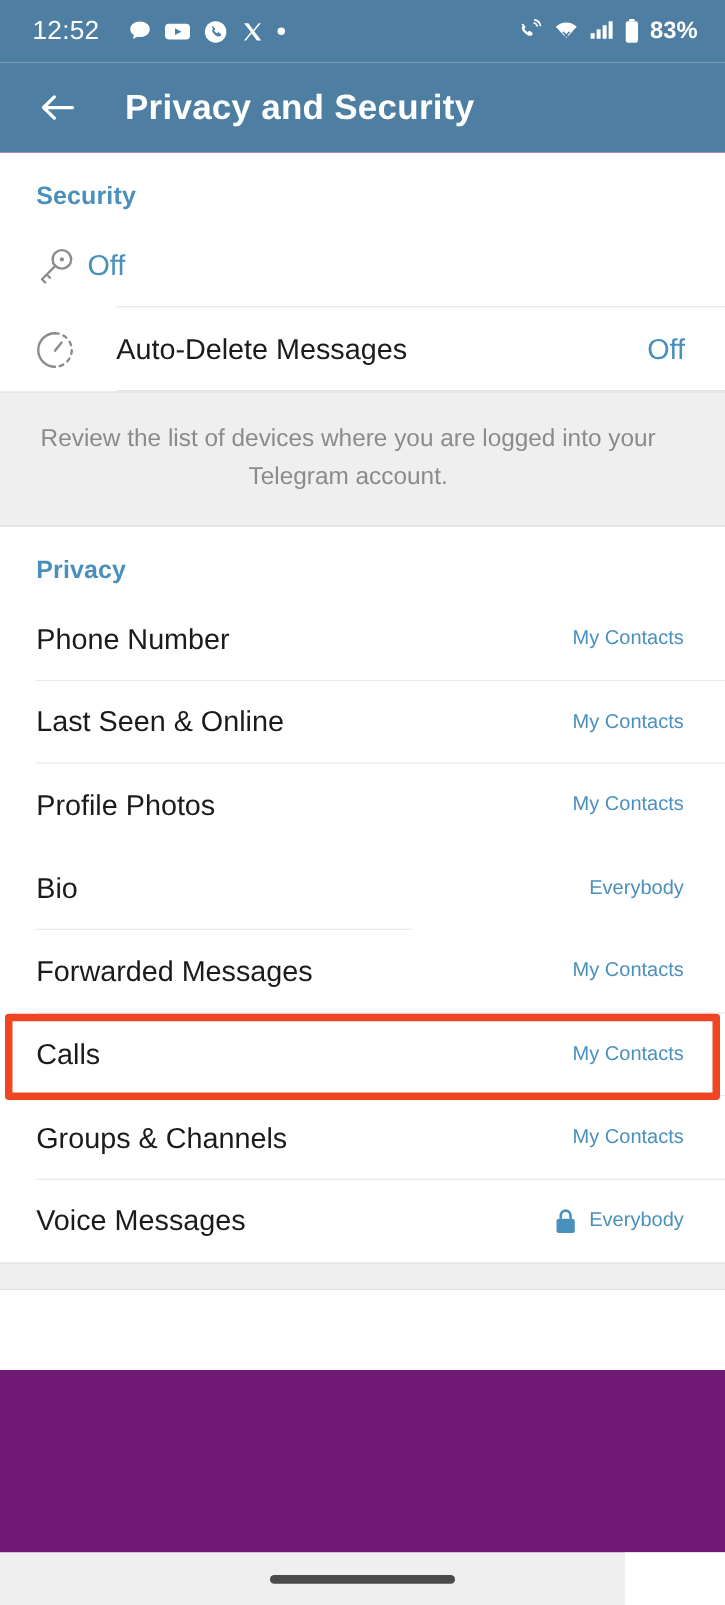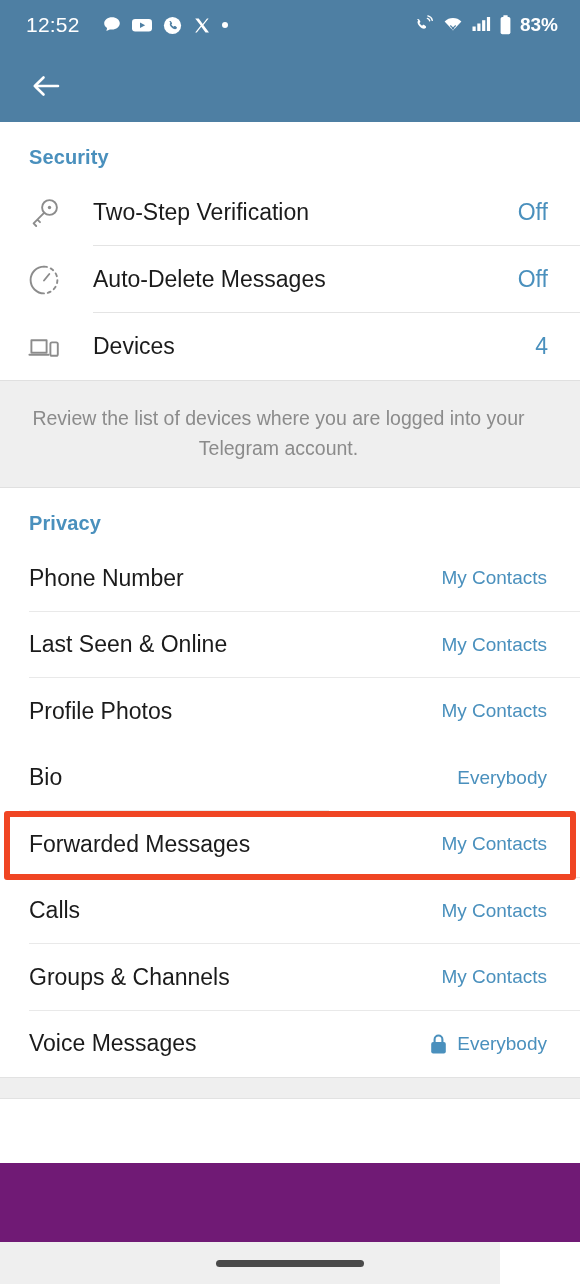--- a/index.html
+++ b/index.html
@@ -161,21 +161,21 @@
     padding: 0 33px 0 29px;
     position: relative;
     background: #ffffff;
   }
   .prow .plabel {
     font-size: 23px;
     color: #1b1b1b;
     white-space: nowrap;
   }
   .prow .pvalue {
-    font-size: 19px;
+    font-size: 16px;
     color: #4a90bd;
     display: flex;
     align-items: center;
     gap: 9px;
     white-space: nowrap;
   }
   .prow-divider::after {
     content: "";
     position: absolute;
     left: 29px;
@@ -320,63 +320,53 @@
   </div>
 
   <div class="appbar">
     <div class="back-btn">
       <span>
         <svg class="ic" width="34" height="30" viewBox="0 0 34 30">
             <path d="M14.5 6.5L5.8 15l8.7 8.5M5.8 15H29" stroke="#ffffff" stroke-width="2.6" fill="none" stroke-linecap="round" stroke-linejoin="round"></path>
           </svg>
       </span>
     </div>
+    <div class="appbar-title">Privacy and Security</div>
   </div>
 
   <div class="content">
 
     <div class="section">
       <div class="section-header">Security</div>
 
       <div class="srow srow-divider">
         <span class="sicon">
           <svg class="ic" width="36" height="36" viewBox="0 0 36 36">
             <circle cx="23.5" cy="12.5" r="7.4" stroke="#8c8c8c" stroke-width="1.9" fill="none"></circle>
             <circle cx="23.5" cy="12.5" r="1.7" fill="#8c8c8c"></circle>
             <path d="M18.3 17.7L7.6 28.4M7.6 28.4l2.6 2.6M11.4 24.6l2.6 2.6" stroke="#8c8c8c" stroke-width="1.9" fill="none" stroke-linecap="round" stroke-linejoin="round"></path>
           </svg>
         </span>
-        <span class="slabel">Two-Step Verification</span>
         <span class="svalue">Off</span>
       </div>
 
       <div class="srow srow-divider">
         <span class="sicon">
           <svg class="ic" width="36" height="36" viewBox="0 0 36 36">
             <path d="M18 4.6a13.4 13.4 0 1 0 0 26.8" stroke="#8c8c8c" stroke-width="1.9" fill="none" stroke-linecap="round"></path>
             <path d="M18 4.6a13.4 13.4 0 0 1 0 26.8" stroke="#8c8c8c" stroke-width="1.9" fill="none" stroke-linecap="round" stroke-dasharray="3 4"></path>
             <path d="M18 18.5L23.3 12" stroke="#8c8c8c" stroke-width="1.9" fill="none" stroke-linecap="round"></path>
           </svg>
         </span>
         <span class="slabel">Auto-Delete Messages</span>
         <span class="svalue">Off</span>
       </div>
 
 
 
-      <div class="srow">
-        <span class="sicon">
-          <svg class="ic" width="36" height="36" viewBox="0 0 36 36">
-            <path d="M5.4 11.2h15.2v12.4H5.4zM3.4 25.8h19.2" stroke="#8c8c8c" stroke-width="1.9" fill="none" stroke-linecap="round" stroke-linejoin="round"></path>
-            <rect x="24.4" y="13.4" width="7.4" height="13.4" rx="1.6" stroke="#8c8c8c" stroke-width="1.9" fill="none"></rect>
-          </svg>
-        </span>
-        <span class="slabel">Devices</span>
-        <span class="svalue">4</span>
-      </div>
 
       <div class="hint">Review the list of devices where you are logged into your Telegram account.</div>
     </div>
 
     <div class="section">
       <div class="section-header">Privacy</div>
 
       <div class="prow prow-divider">
         <span class="plabel">Phone Number</span>
         <span class="pvalue">My Contacts</span>

